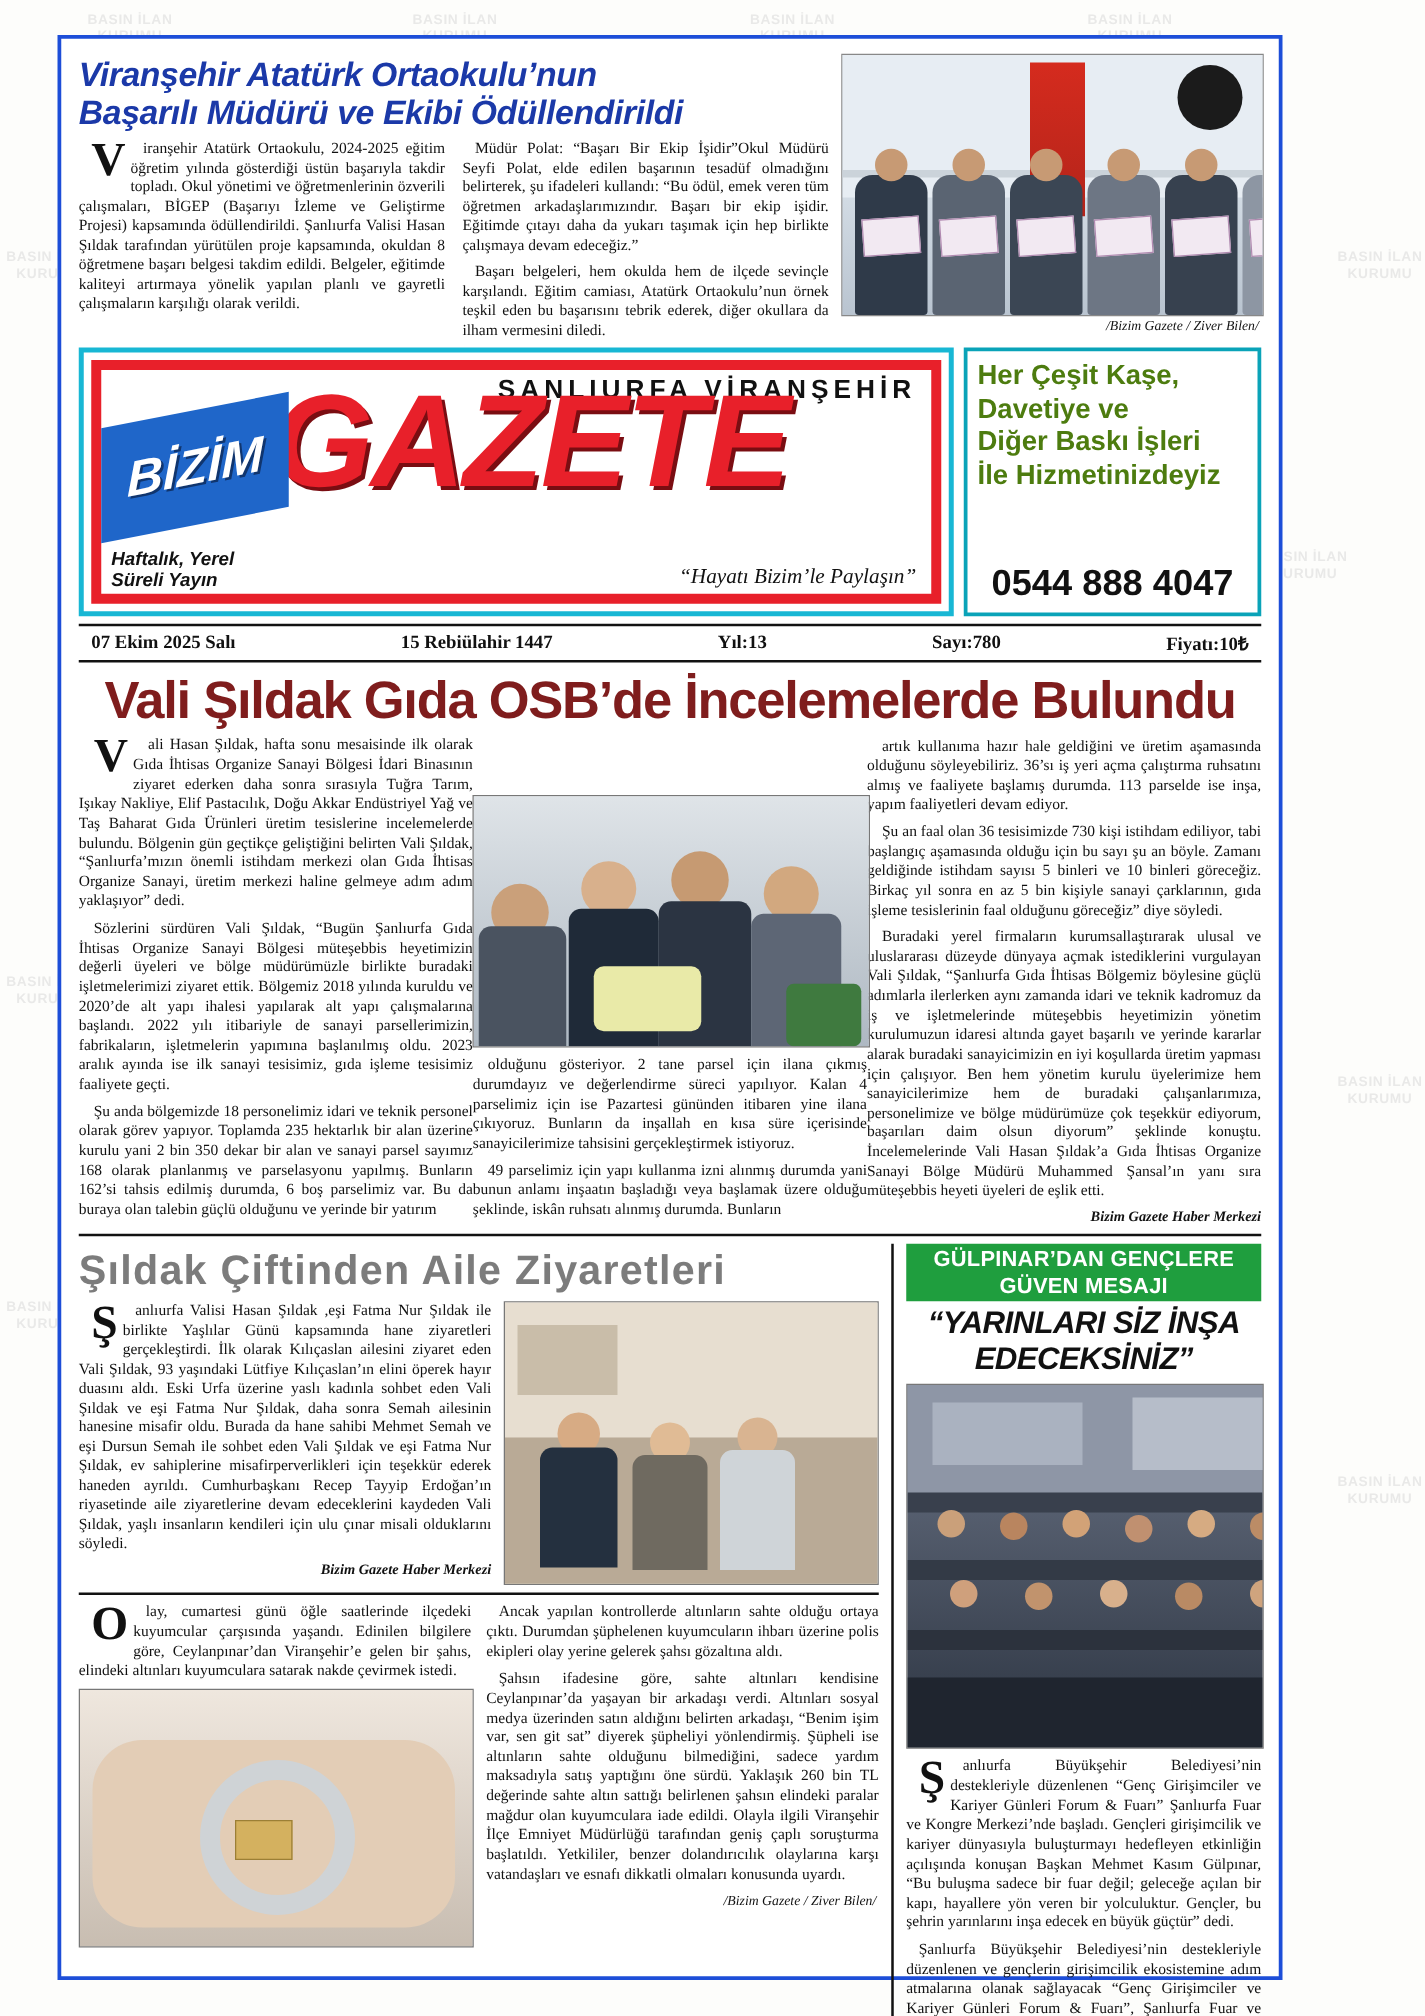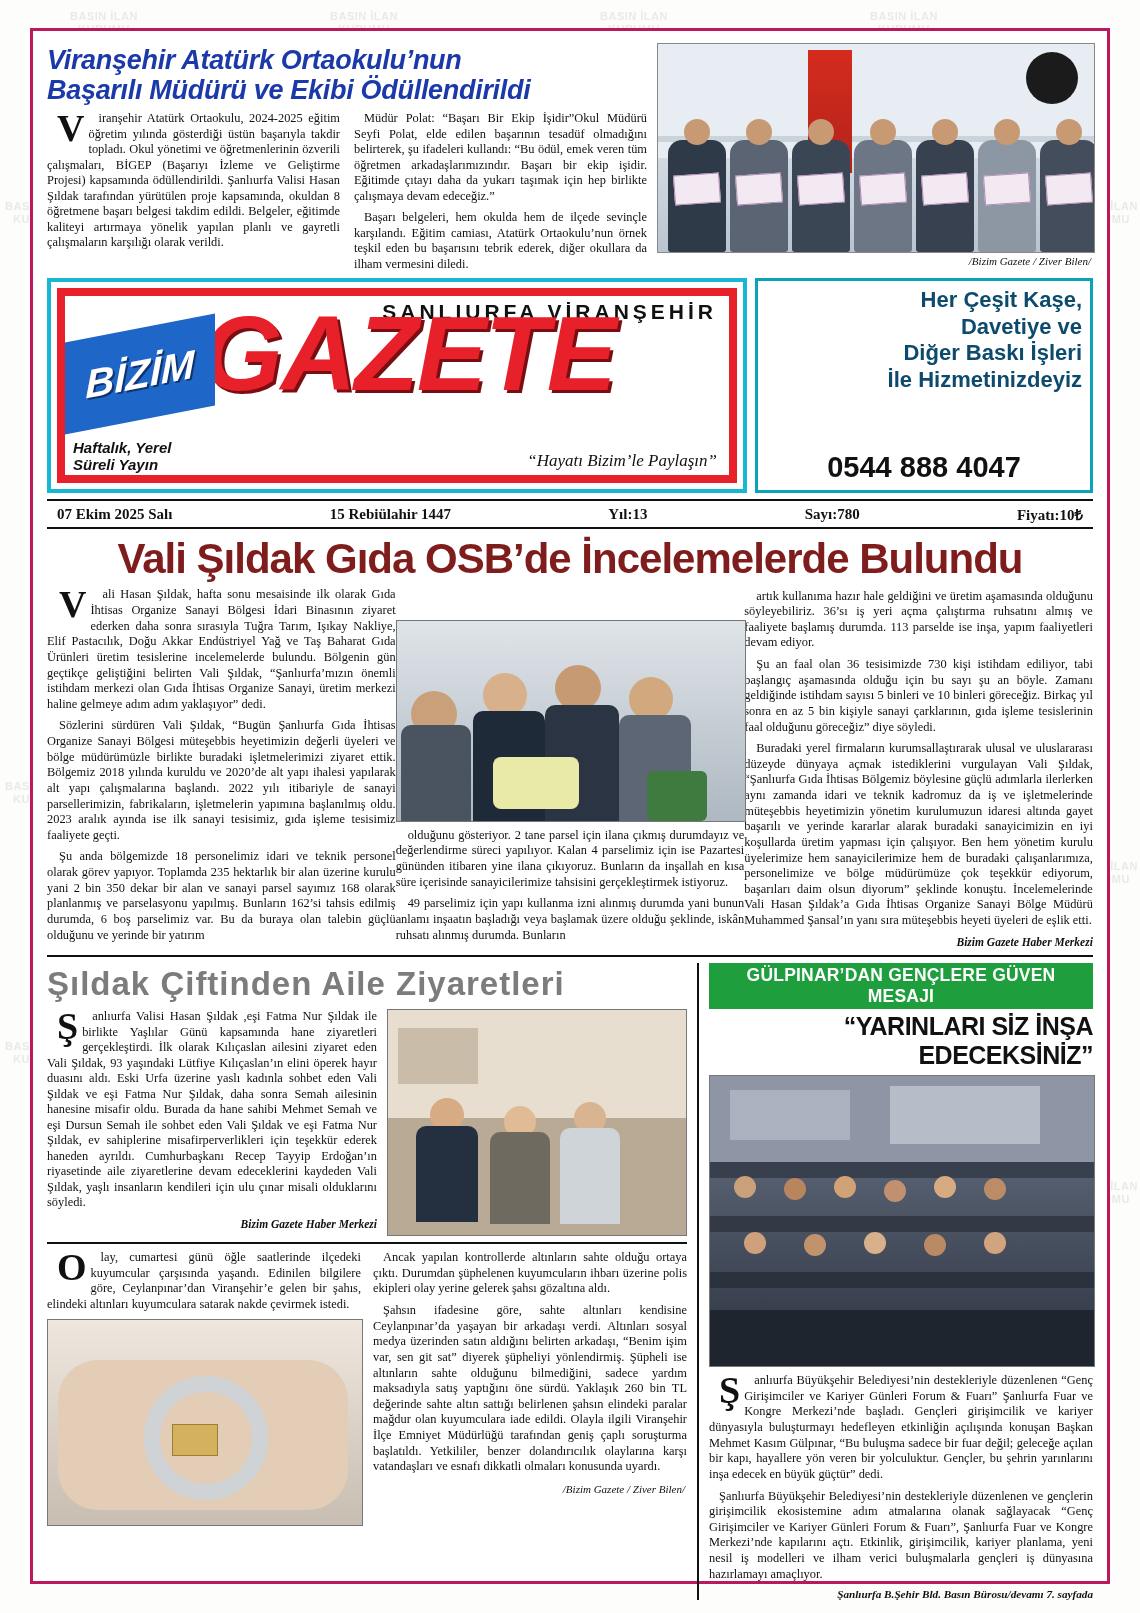--- a/index.html
+++ b/index.html
@@ -8,22 +8,22 @@
     background:#fdfdfb;
     font-family:"Liberation Serif", serif;
     color:#111;
     position:relative;
     overflow:hidden;
   }
   
   .watermarks{position:absolute;inset:0;pointer-events:none;z-index:0;}
   .wm{position:absolute;color:#d9d9d9;opacity:.55;font-family:"Liberation Sans",sans-serif;
       font-size:11px;line-height:1.15;text-align:center;font-weight:700;letter-spacing:.5px;}
-  .page{position:absolute;left:30px;top:28px;width:1080px;height:1556px;
-        border:3px solid #be185d;background:#ffffff;box-sizing:border-box;z-index:1;}
+  .page{position:absolute;left:46px;top:28px;width:980px;height:1556px;
+        border:3px solid #1d4ed8;background:#ffffff;box-sizing:border-box;z-index:1;}
   .inner{position:absolute;inset:6px;}
 
   
   .top{display:flex;gap:10px;padding:6px 8px 0 8px;}
   .top-left{width:600px;}
   .top-right{flex:1;}
   .hl-blue{
     font-family:"Liberation Sans",sans-serif;
     font-weight:700;font-style:italic;
     color:#1b39a8;font-size:27px;line-height:1.12;
@@ -65,21 +65,21 @@
     text-shadow:3px 3px 0 #7a0d12;letter-spacing:-2px;}
   .mast-bizim{position:absolute;left:14px;top:46px;width:150px;height:92px;background:#1f66c9;
     transform:skewY(-11deg);display:flex;align-items:center;justify-content:center;}
   .mast-bizim span{font-family:"Liberation Sans",sans-serif;font-weight:700;font-style:italic;color:#fff;
     font-size:40px;transform:skewY(0deg);text-shadow:2px 2px 0 #10356e;}
   .mast-sub{position:absolute;left:22px;bottom:16px;font-family:"Liberation Sans",sans-serif;
     font-weight:700;font-style:italic;font-size:15px;color:#111;line-height:1.15;}
   .mast-slogan{position:absolute;right:26px;bottom:18px;font-style:italic;font-size:17px;color:#111;font-family:"Liberation Serif",serif;}
 
   .adbox{flex:1;border:3px solid #0aa3b8;box-sizing:border-box;padding:6px 8px;display:flex;flex-direction:column;justify-content:space-between;}
-  .adtitle{font-family:"Liberation Sans",sans-serif;font-weight:700;font-size:22px;line-height:1.2;text-align:right;color:#0c4a6e;}
+  .adtitle{font-family:"Liberation Sans",sans-serif;font-weight:700;font-size:22px;line-height:1.2;text-align:left;color:#4d7c0f;}
   .adbar{background:#111;color:#fff;text-align:center;font-family:"Liberation Sans",sans-serif;font-weight:700;font-size:19px;padding:3px 0;margin-top:4px;}
   .adphone{text-align:center;font-family:"Liberation Sans",sans-serif;font-weight:700;font-size:29px;margin-top:4px;}
 
   
   .dateline{
     display:flex;justify-content:space-between;align-items:center;
     border-top:2px solid #111;border-bottom:2px solid #111;margin:6px 8px 0 8px;padding:3px 10px;
     font-family:"Liberation Serif",serif;font-weight:700;font-size:15px;
   }
 
@@ -106,21 +106,21 @@
     letter-spacing:1px;margin:2px 0 6px 0;
   }
   .mid-flex{display:flex;gap:10px;}
   .mid-text{width:330px;font-size:12.4px;line-height:1.25;text-align:justify;}
   .mid-text p{margin:0 0 6px 0;text-indent:10px;}
   .mid-photo{flex:1;height:225px;border:1px solid #777;position:relative;overflow:hidden;
     background:linear-gradient(#efe7dc,#cfc3b3);}
 
   .hl-green{background:#1f9e3e;color:#fff;font-family:"Liberation Sans",sans-serif;font-weight:700;
     font-size:17.5px;text-align:center;padding:2px 4px;letter-spacing:.2px;}
-  .hl-black{font-family:"Liberation Sans",sans-serif;font-weight:700;font-size:25px;text-align:right;margin:3px 0 5px 0;letter-spacing:-.5px;}
+  .hl-black{font-family:"Liberation Sans",sans-serif;font-weight:700;font-size:25px;text-align:center;margin:3px 0 5px 0;letter-spacing:-.5px;font-style:italic;}
   .rphoto{width:100%;height:290px;border:1px solid #777;position:relative;overflow:hidden;background:linear-gradient(#5d6a7d,#2f3947);}
   .rtext{font-size:12.4px;line-height:1.26;text-align:justify;margin-top:6px;}
   .rtext p{margin:0 0 6px 0;text-indent:10px;}
   .rbyline{text-align:right;font-weight:700;font-style:italic;font-size:11.2px;}
 
   
   .bl-hl{font-family:"Liberation Sans",sans-serif;font-weight:700;font-size:25.5px;text-align:center;margin:4px 0 6px 0;letter-spacing:-.4px;}
   .bl-body{display:flex;gap:12px;font-size:12.4px;line-height:1.26;text-align:justify;}
   .bl-col{width:50%;}
   .bl-col p{margin:0 0 6px 0;text-indent:10px;}

